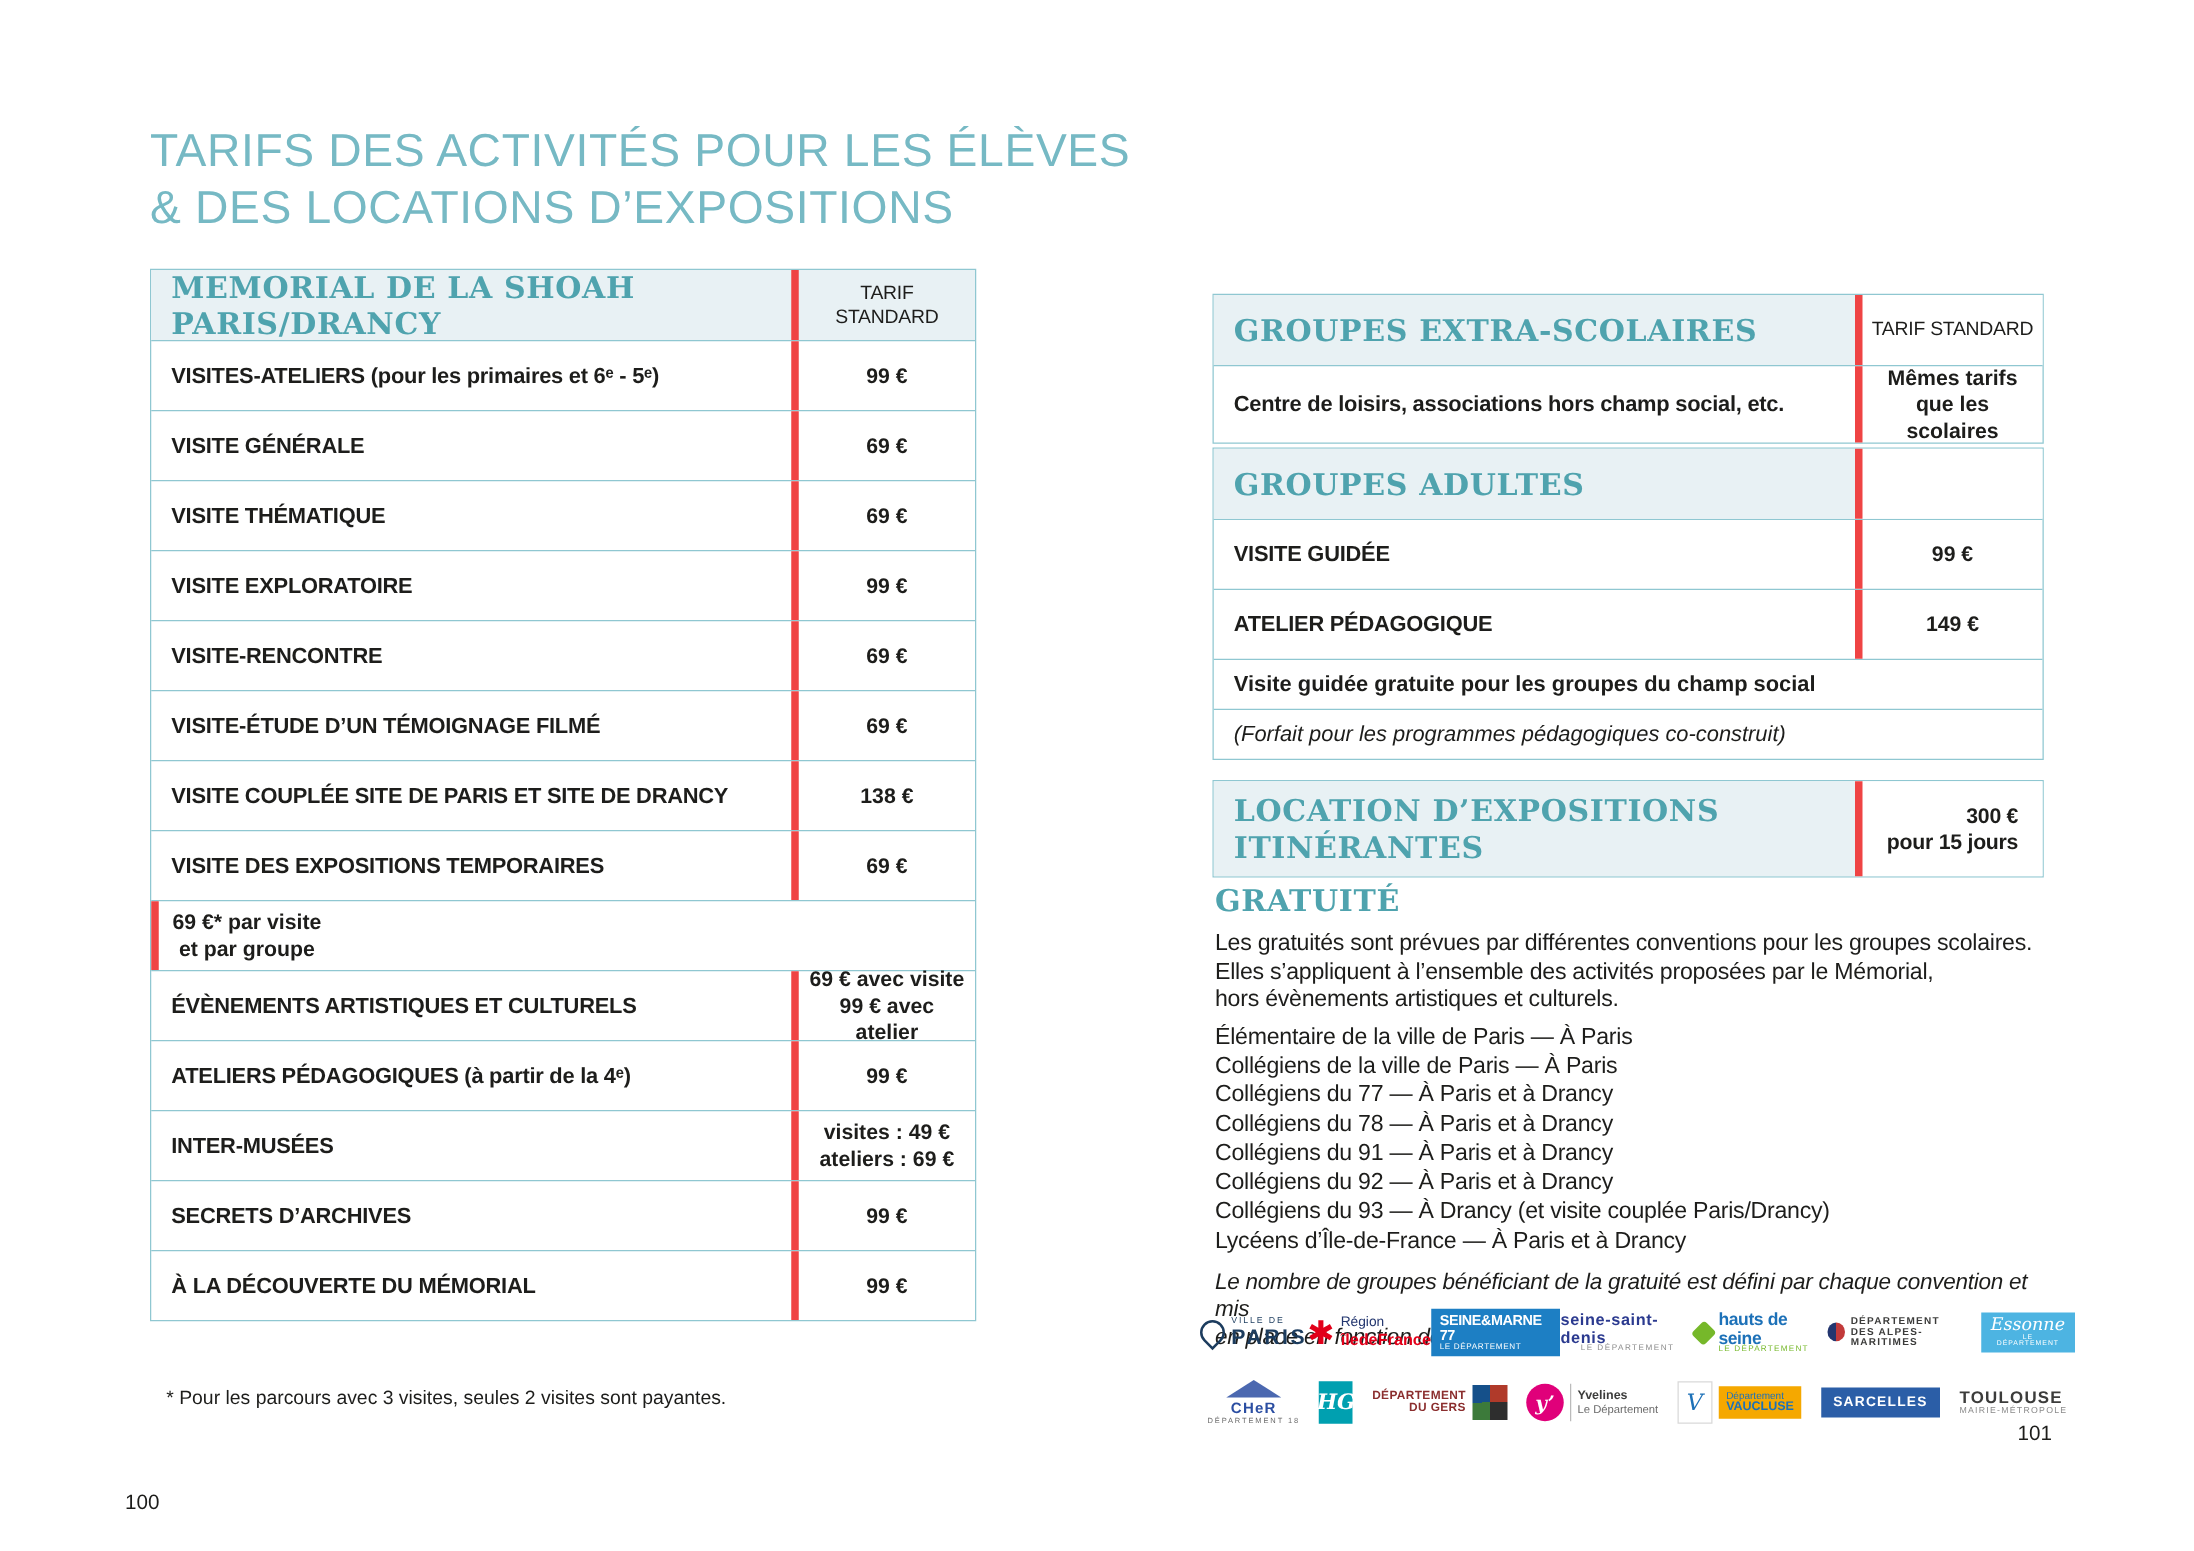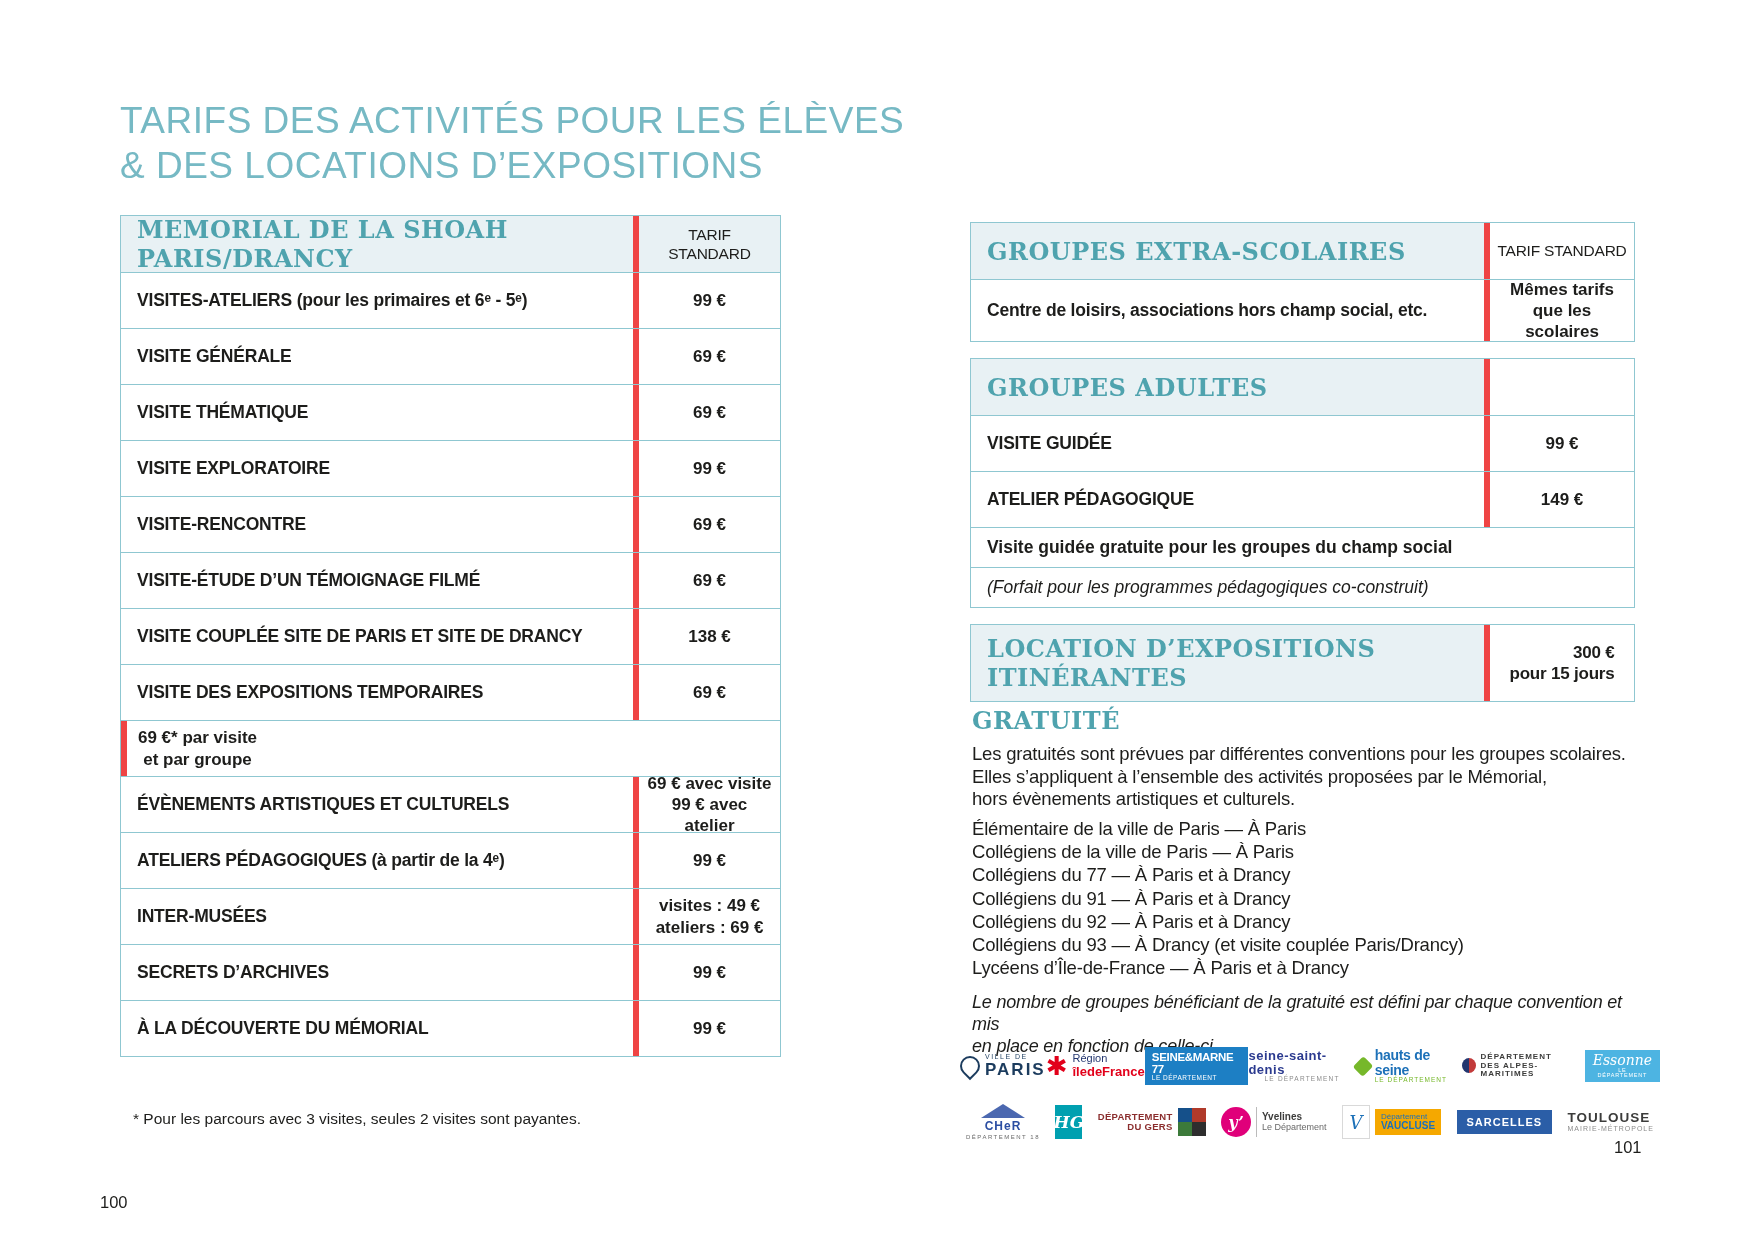--- a/index.html
+++ b/index.html
@@ -189,21 +189,21 @@
     <div class="trow h56">
         <div class="lbl">À LA DÉCOUVERTE DU MÉMORIAL</div>
         <div class="prc">99 €</div>
       </div>
   </div>
 
   <div class="footnote">* Pour les parcours avec 3 visites, seules 2 visites sont payantes.</div>
   <div class="pagenum left">100</div>
   <div class="pagenum right">101</div>
 
-  <div class="tbl rt" style="left:970px; top:222px; width:665px;">
+  <div class="tbl rt" style="left:970px; top:235px; width:665px;">
     <div class="trow thead tint-left h56">
       <div class="lbl">GROUPES EXTRA-SCOLAIRES</div>
       <div class="prc white">TARIF STANDARD</div>
     </div>
     <div class="trow h62">
       <div class="lbl">Centre de loisirs, associations hors champ social, etc.</div>
       <div class="prc">Mêmes tarifs
 que les scolaires</div>
     </div>
   </div>
@@ -235,20 +235,21 @@
 
   <div class="gratuite">
     <h2>GRATUITÉ</h2>
     <p class="para">Les gratuités sont prévues par différentes conventions pour les groupes scolaires.
 Elles s’appliquent à l’ensemble des activités proposées par le Mémorial,
 hors évènements artistiques et culturels.</p>
     <ul>
       <li>Élémentaire de la ville de Paris — À Paris</li>
       <li>Collégiens de la ville de Paris — À Paris</li>
       <li>Collégiens du 77 — À Paris et à Drancy</li>
+      <li>Collégiens du 78 — À Paris et à Drancy</li>
       <li>Collégiens du 91 — À Paris et à Drancy</li>
       <li>Collégiens du 92 — À Paris et à Drancy</li>
       <li>Collégiens du 93 — À Drancy (et visite couplée Paris/Drancy)</li>
       <li>Lycéens d’Île-de-France — À Paris et à Drancy</li>
     </ul>
     <p class="note">Le nombre de groupes bénéficiant de la gratuité est défini par chaque convention et mis
 en place en fonction de celle-ci.</p>
   </div>
 
   <div class="logos">

